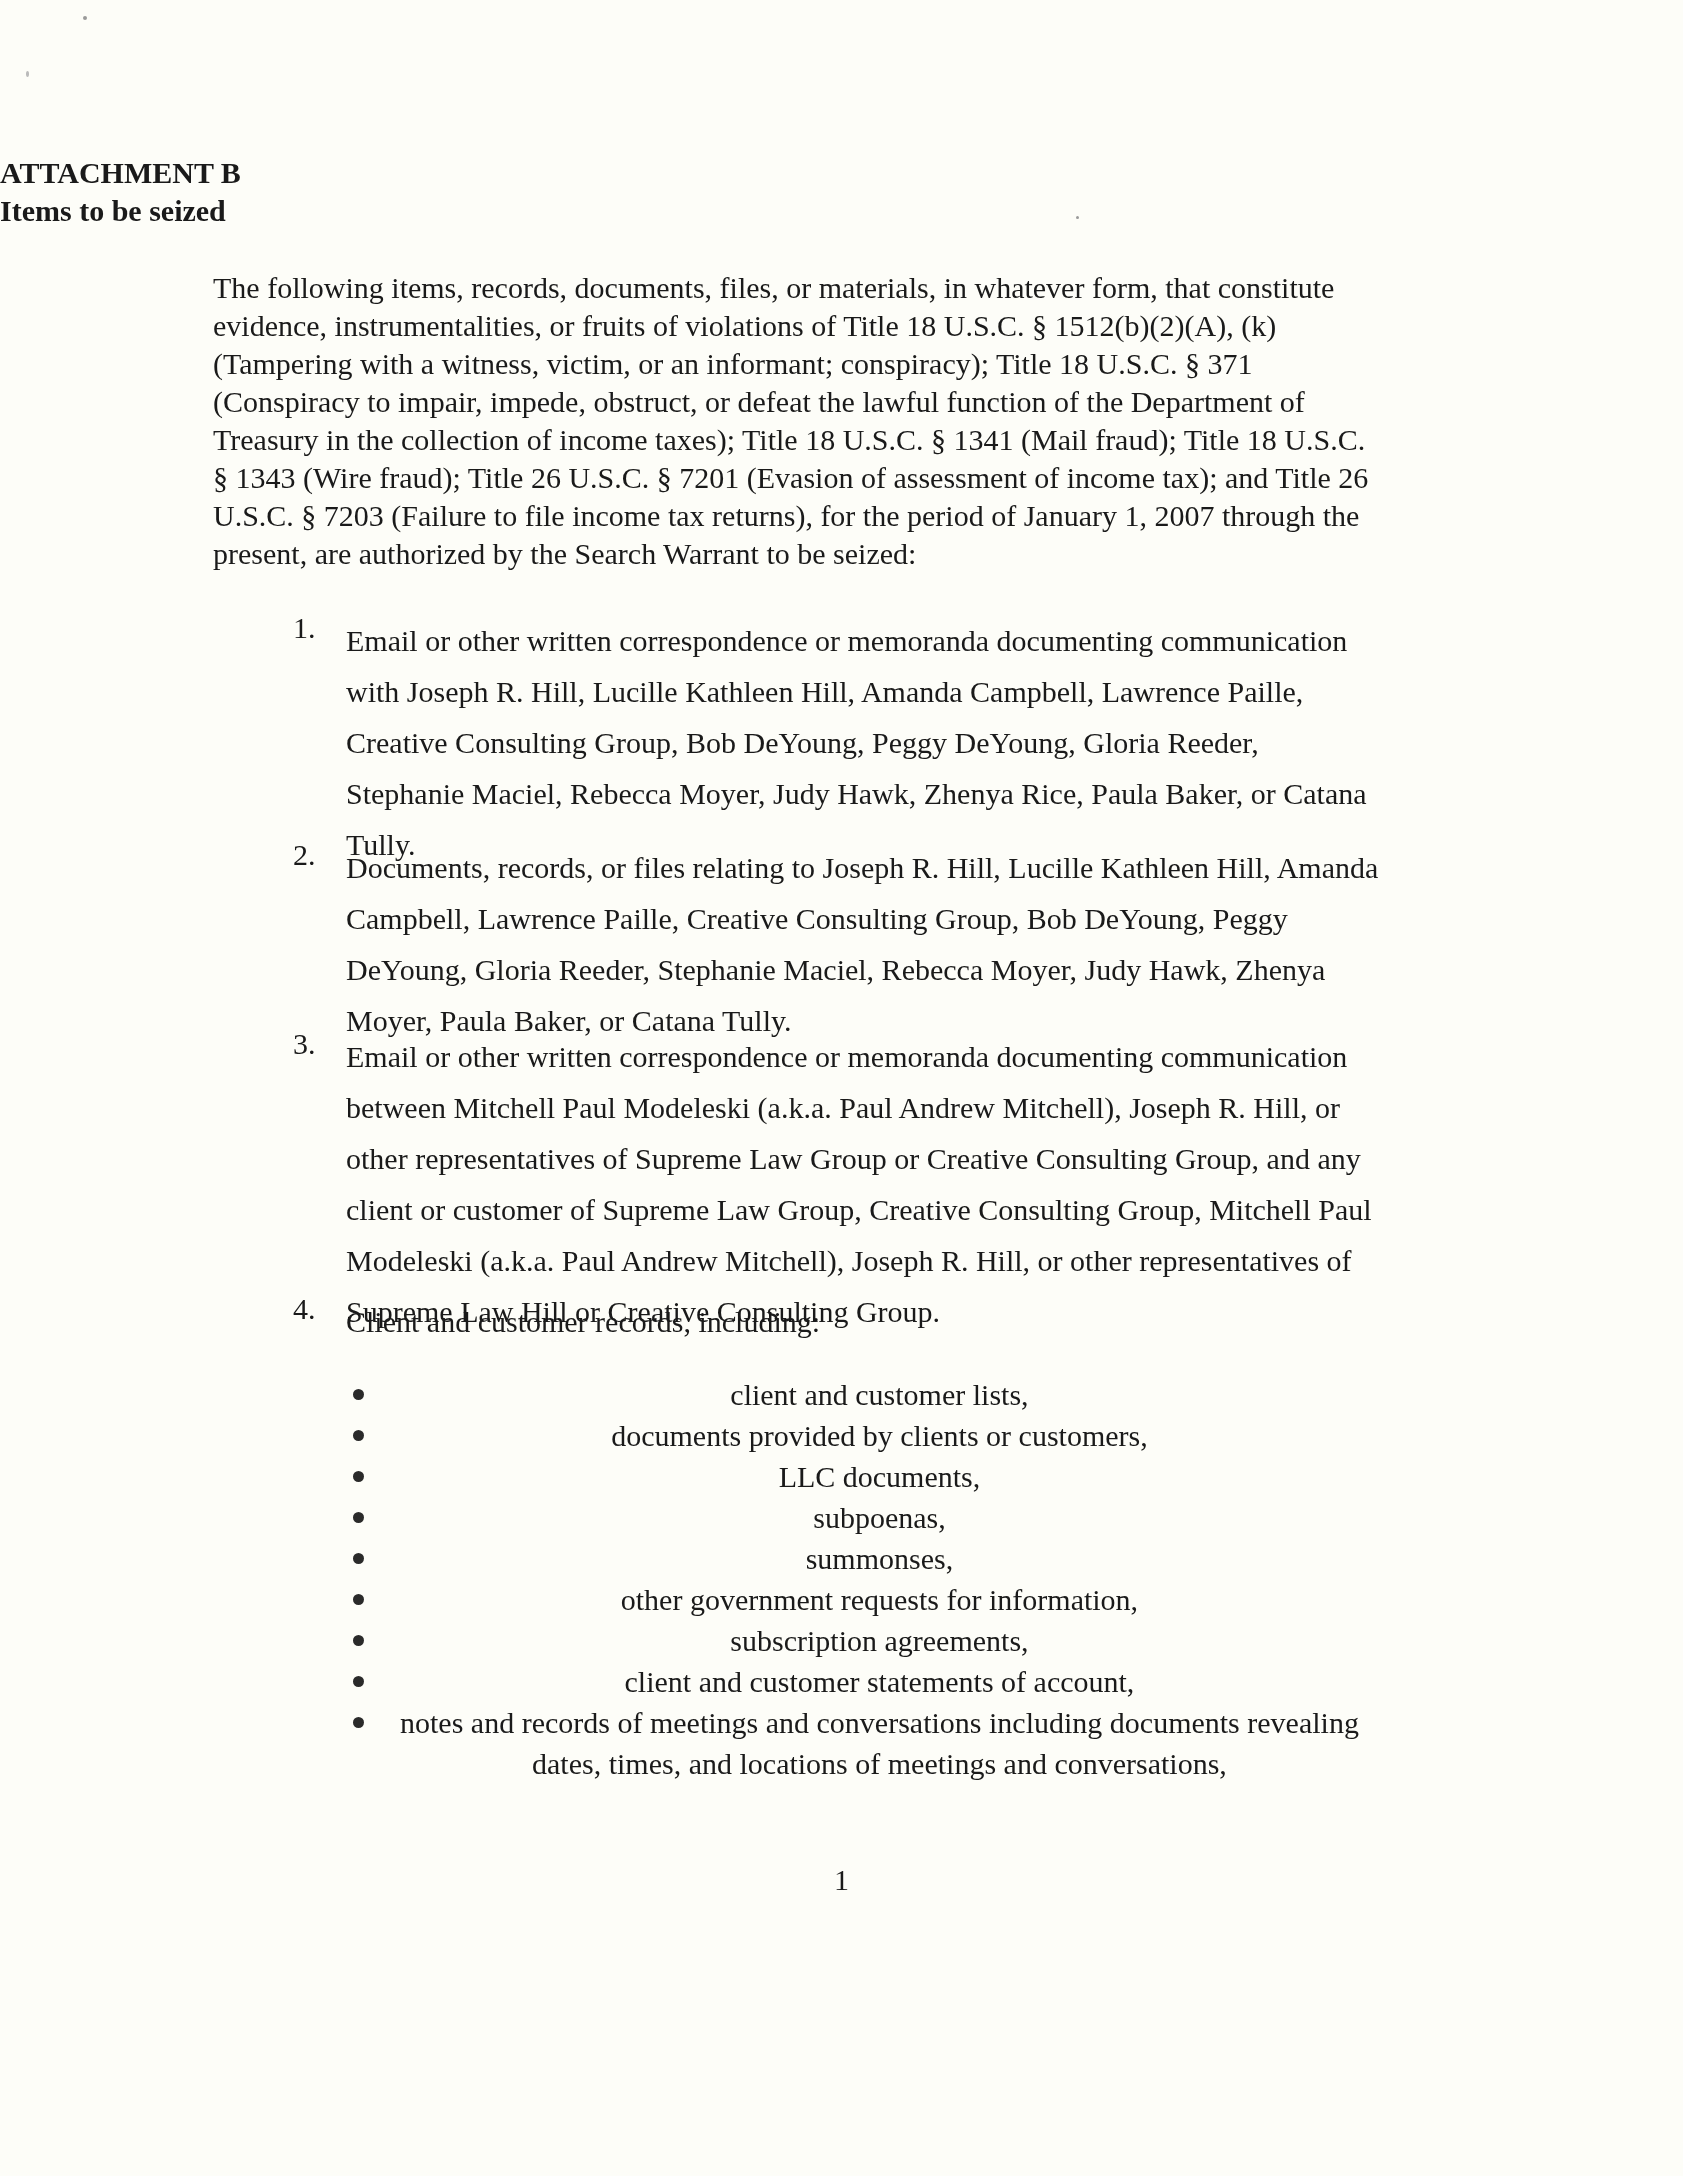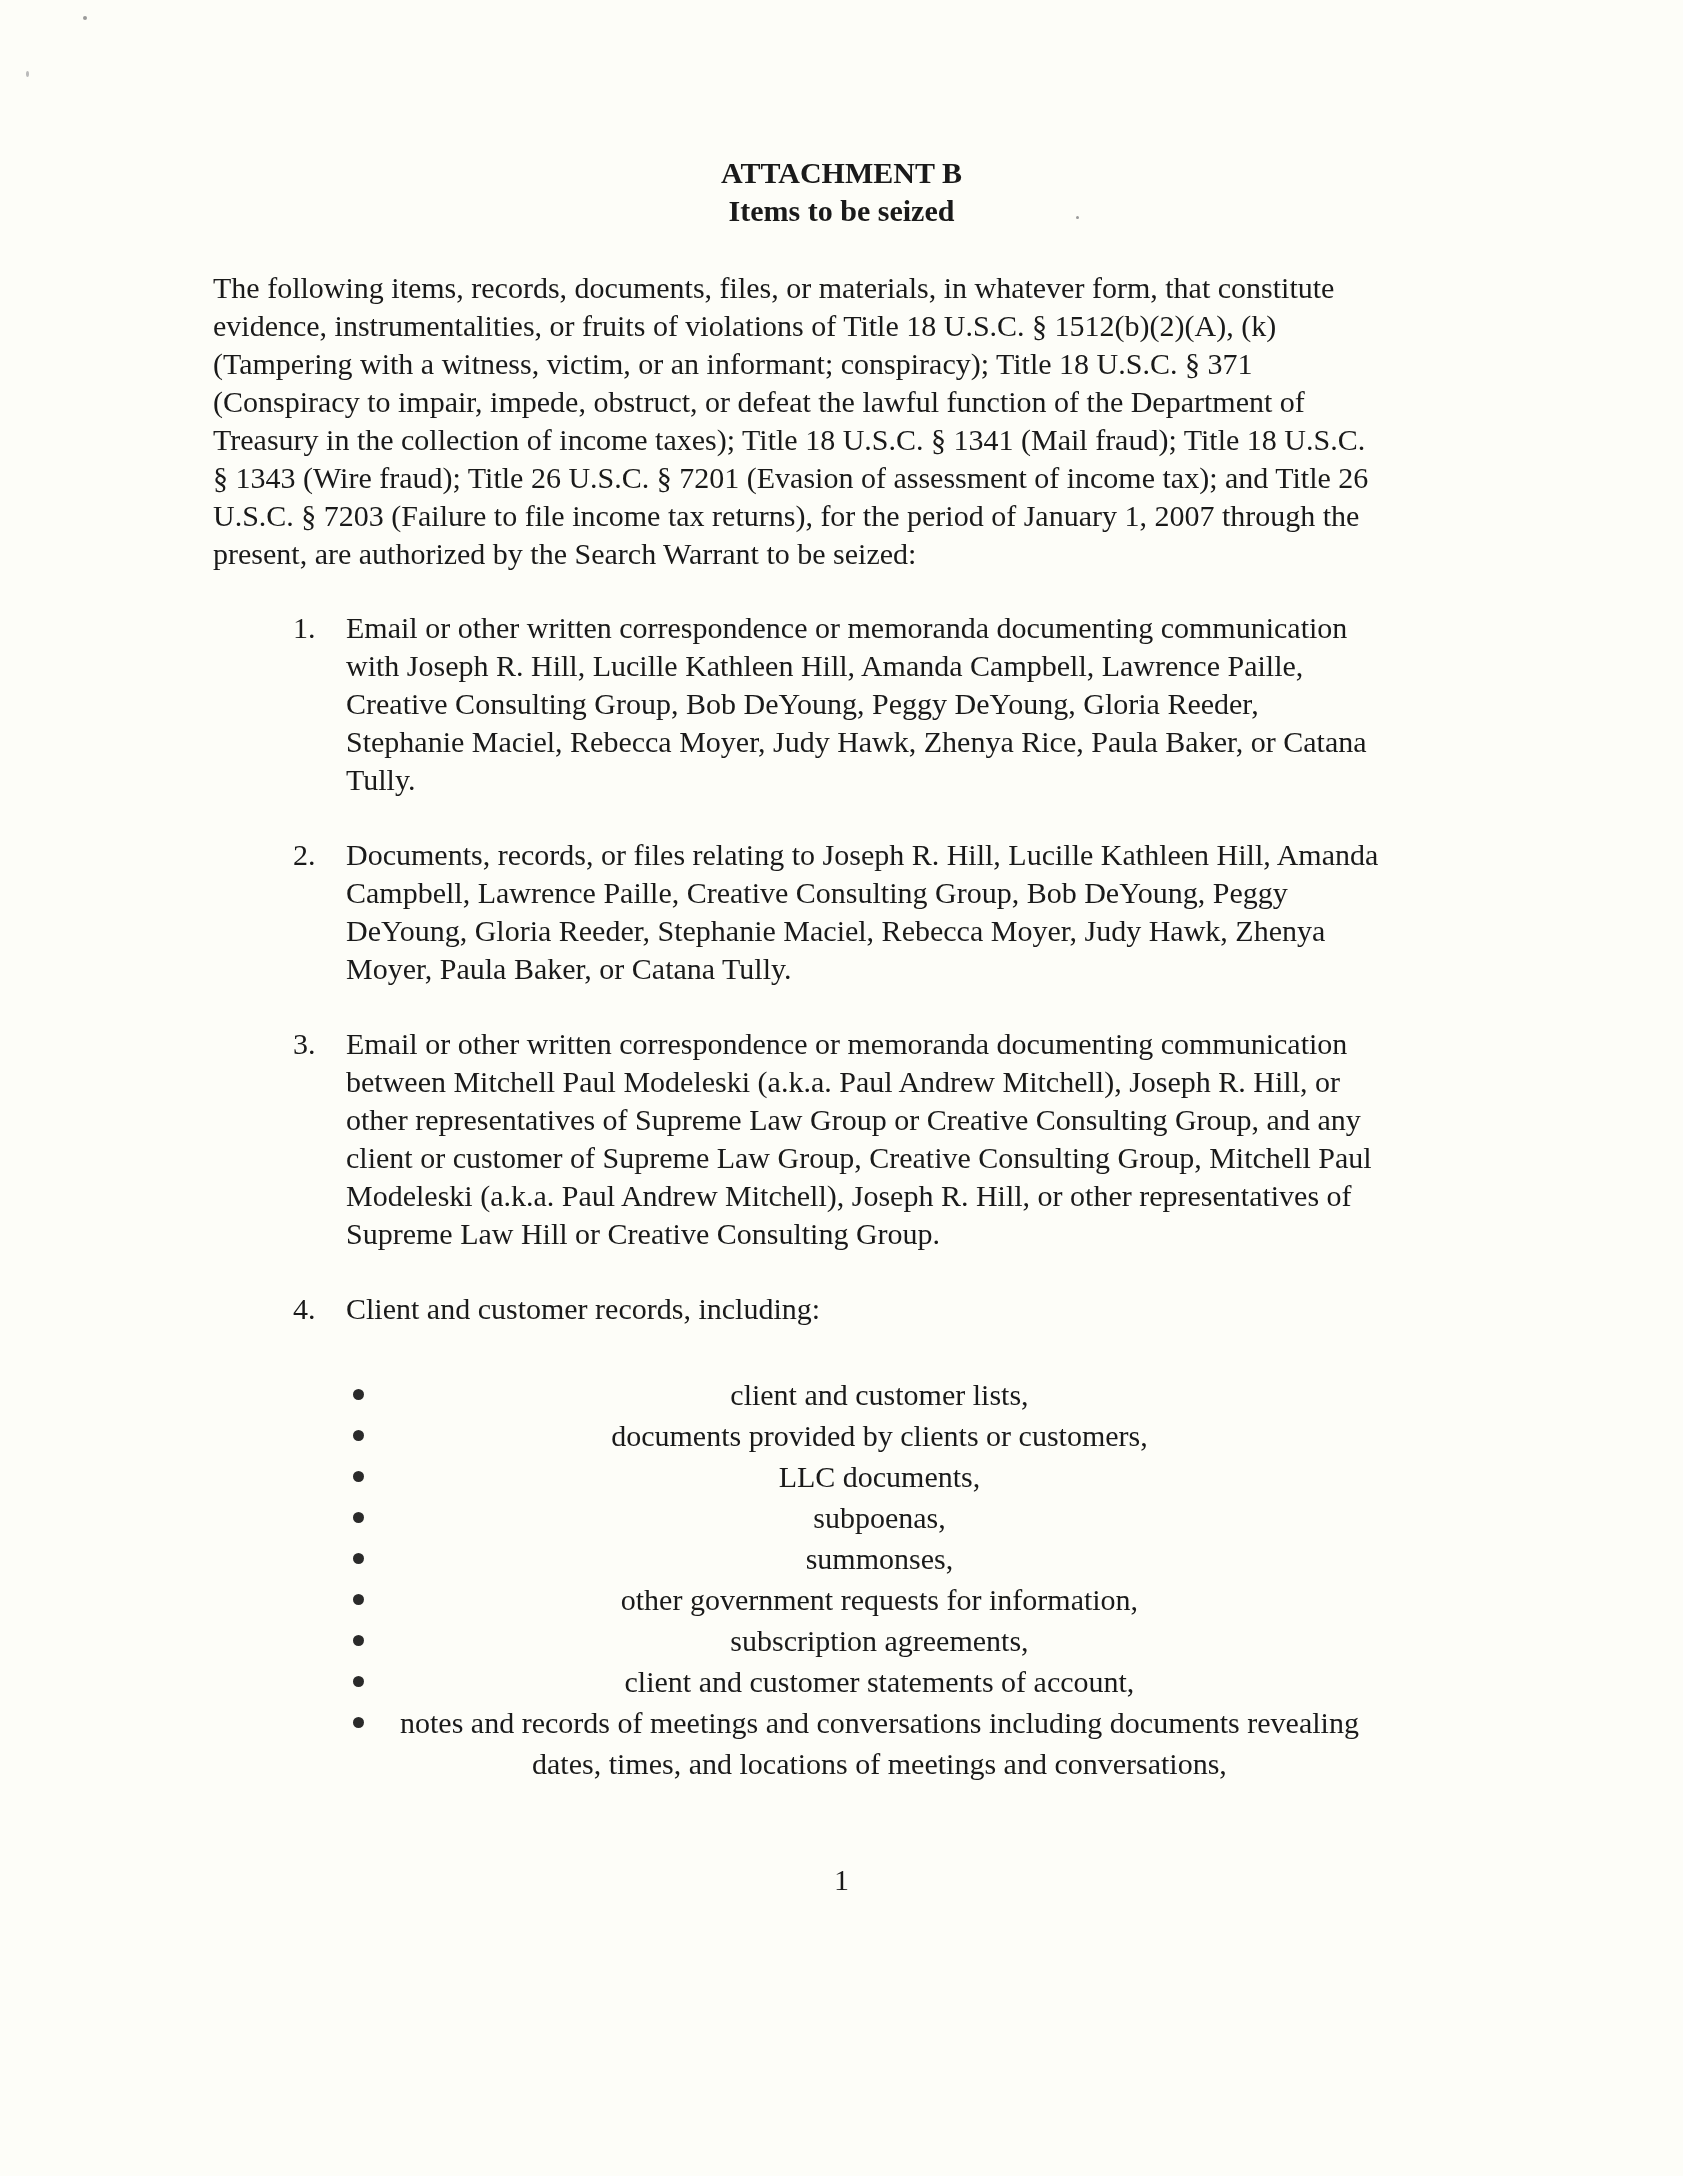--- a/index.html
+++ b/index.html
@@ -25,21 +25,20 @@
       position: absolute;
       width: 4px; height: 4px;
       border-radius: 50%;
       background: #9a9a9a;
     }
     .header-block {
       position: absolute;
       left: 0;
       width: 1683px;
       top: 154px;
-      text-align: center;
       font-weight: bold;
       font-size: 30px;
       line-height: 38px;
     }
     .header-block div { letter-spacing: 0px; }
     .intro {
       position: absolute;
       left: 194px;
       top: 269px;
       width: 1287px;
@@ -58,21 +57,21 @@
       left: 0;
       top: 0;
       width: 40px;
     }
     .numbered .body {
       position: absolute;
       left: 53px;
       top: 0;
       width: 1188px;
     }
-    .numbered .line { white-space: nowrap; }
+    .numbered .line { white-space: nowrap; margin-top: 13px; }
     .bullets {
       position: absolute;
       left: 347px;
       font-size: 30px;
       line-height: 41px;
     }
     .bullet-item {
       position: relative;
       padding-left: 53px;
       white-space: nowrap;

